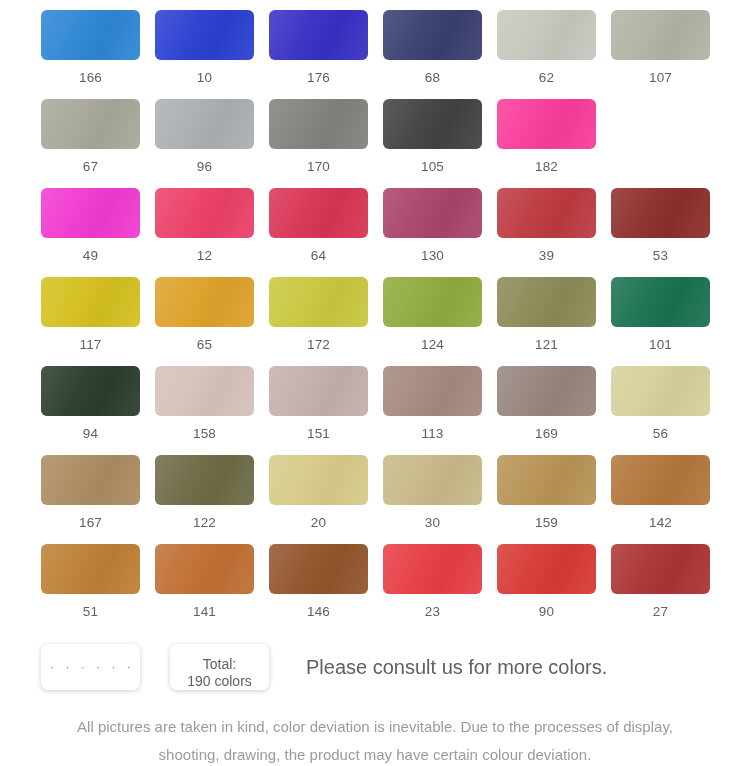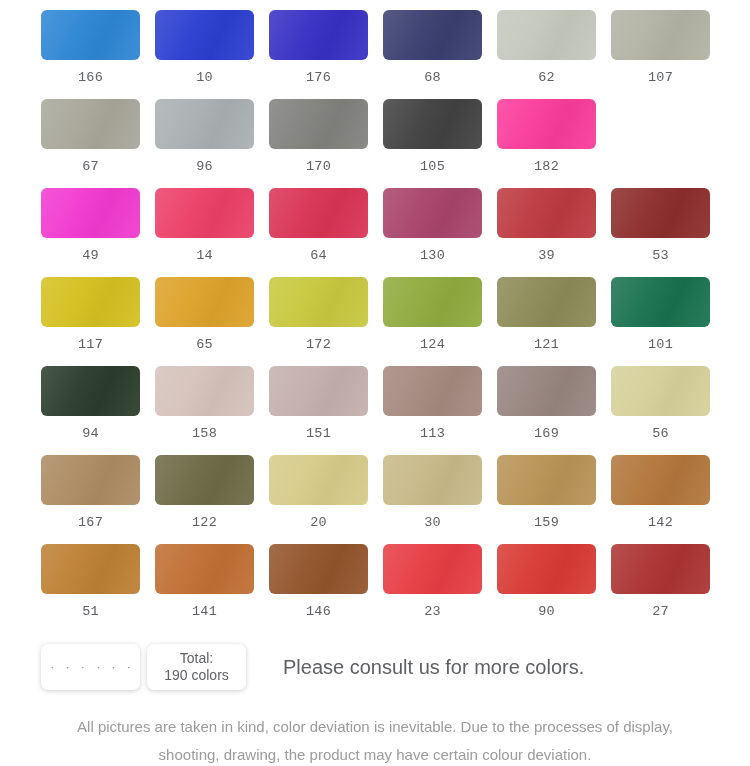--- a/index.html
+++ b/index.html
@@ -31,21 +31,20 @@
     flex-direction: column;
     gap: 0px;
   }
   .swatch-row {
     display: flex;
     flex-direction: row;
     justify-content: flex-start;
     padding-left: 41px;
     box-sizing: border-box;
     height: 89px;
-    font-family: Liberation Mono, monospace;
   }
   .swatch-cell {
     width: 114px;
     margin-right: 0px;
     display: flex;
     flex-direction: column;
     align-items: flex-start;
   }
   .swatch-chip {
     width: 99px;
@@ -95,25 +94,26 @@
     text-align: center;
     box-sizing: border-box;
   }
   .info-box.dots {
     letter-spacing: 4px;
     font-size: 12px;
     color: #8a8a8a;
     padding-left: 4px;
   }
   .info-box.total {
-    margin-left: 7px;
+    margin-left: 30px;
     flex-direction: column;
     font-size: 14px;
     color: #5f6063;
     line-height: 17px;
+    justify-content: flex-end;
   }
   .consult-text {
     margin-left: 37px;
     font-size: 20px;
     color: #5f6063;
   }
 
   
   .footer {
     margin-top: 18px;
@@ -182,21 +182,21 @@
       </div>
     </div>
 
     <div class="swatch-row">
       <div class="swatch-cell">
         <div class="swatch-chip" style="background-color: rgb(241, 58, 208);"></div>
         <div class="swatch-label">49</div>
       </div>
       <div class="swatch-cell">
         <div class="swatch-chip" style="background-color: rgb(236, 64, 104);"></div>
-        <div class="swatch-label">14</div>
+        <div class="swatch-label">12</div>
       </div>
       <div class="swatch-cell">
         <div class="swatch-chip" style="background-color: rgb(217, 52, 85);"></div>
         <div class="swatch-label">64</div>
       </div>
       <div class="swatch-cell">
         <div class="swatch-chip" style="background-color: rgb(169, 68, 107);"></div>
         <div class="swatch-label">130</div>
       </div>
       <div class="swatch-cell">

